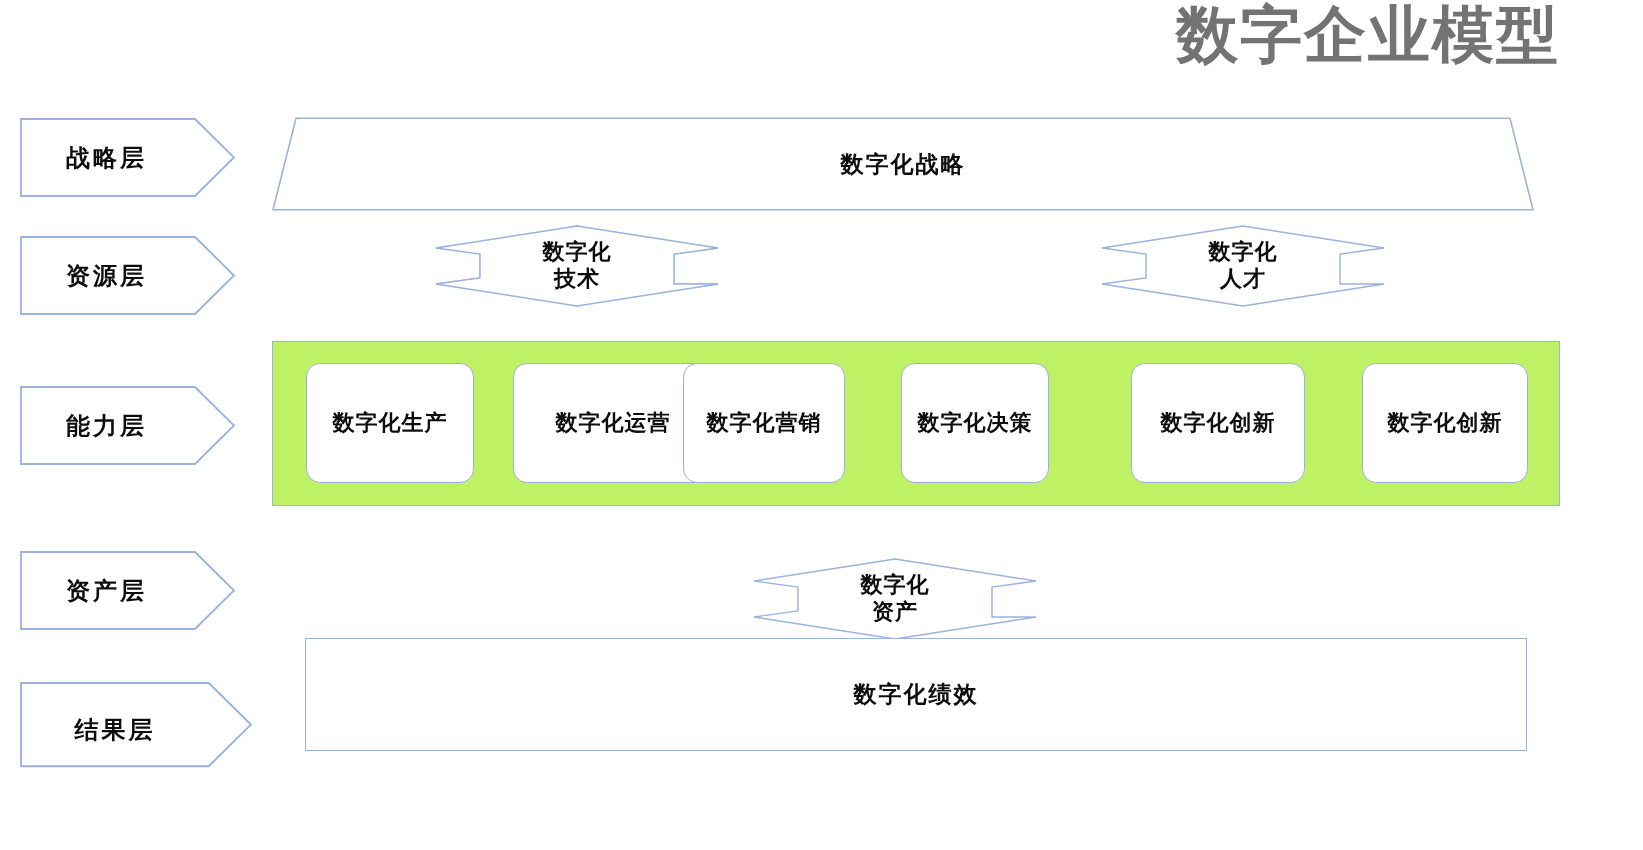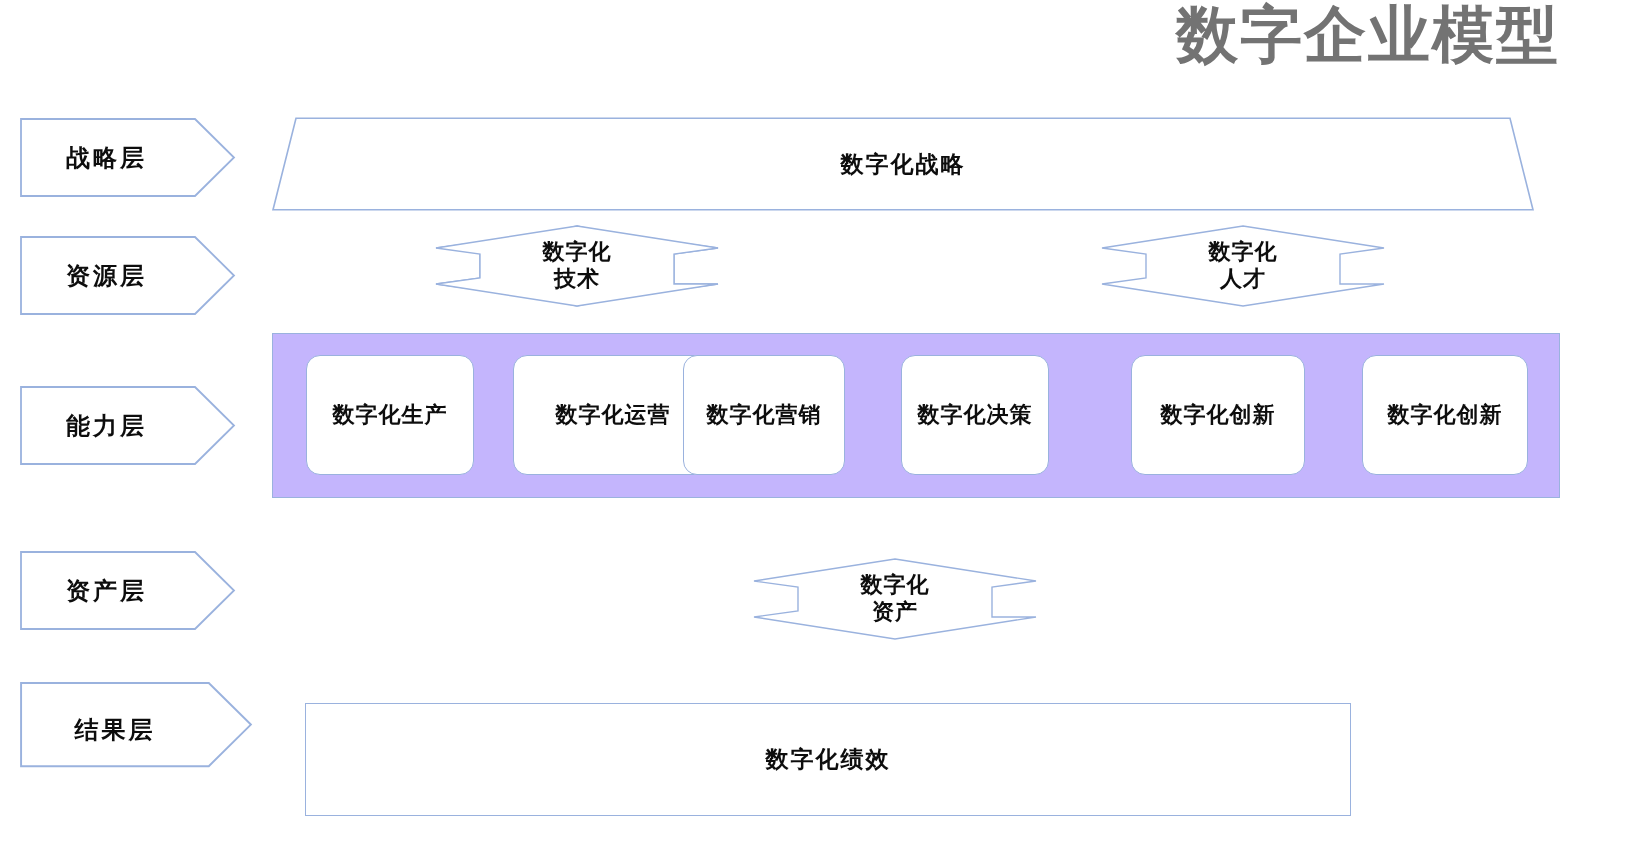--- a/index.html
+++ b/index.html
@@ -86,26 +86,26 @@
   }
   .darrow .shape-text {
     font-size: 22px;
     letter-spacing: 1px;
   }
 
   
   #capability-container {
     position: absolute;
     left: 272px;
-    top: 333px;
+    top: 341px;
     width: 1288px;
     height: 165px;
     border: 1.6px solid #9ab2de;
     box-sizing: border-box;
-    background: #c4b5fd;
+    background: #bef264;
     padding-left: 48px;
   }
   .cap-box {
     position: absolute;
     top: 21px;
     height: 120px;
     border: 1.6px solid #9ab2de;
     border-radius: 14px;
     box-sizing: border-box;
     background: #ffffff;
@@ -114,22 +114,22 @@
     font-size: 22px;
     letter-spacing: 1px;
     padding: 0 8px;
     box-sizing: border-box;
   }
 
   
   #results-banner {
     position: absolute;
     left: 305px;
-    top: 703px;
-    width: 1046px;
+    top: 638px;
+    width: 1222px;
     height: 113px;
     border: 1.8px solid #9ab2de;
     box-sizing: border-box;
     background: #ffffff;
   }
   #results-banner .shape-text {
     font-size: 23px;
     letter-spacing: 2px;
   }
 

